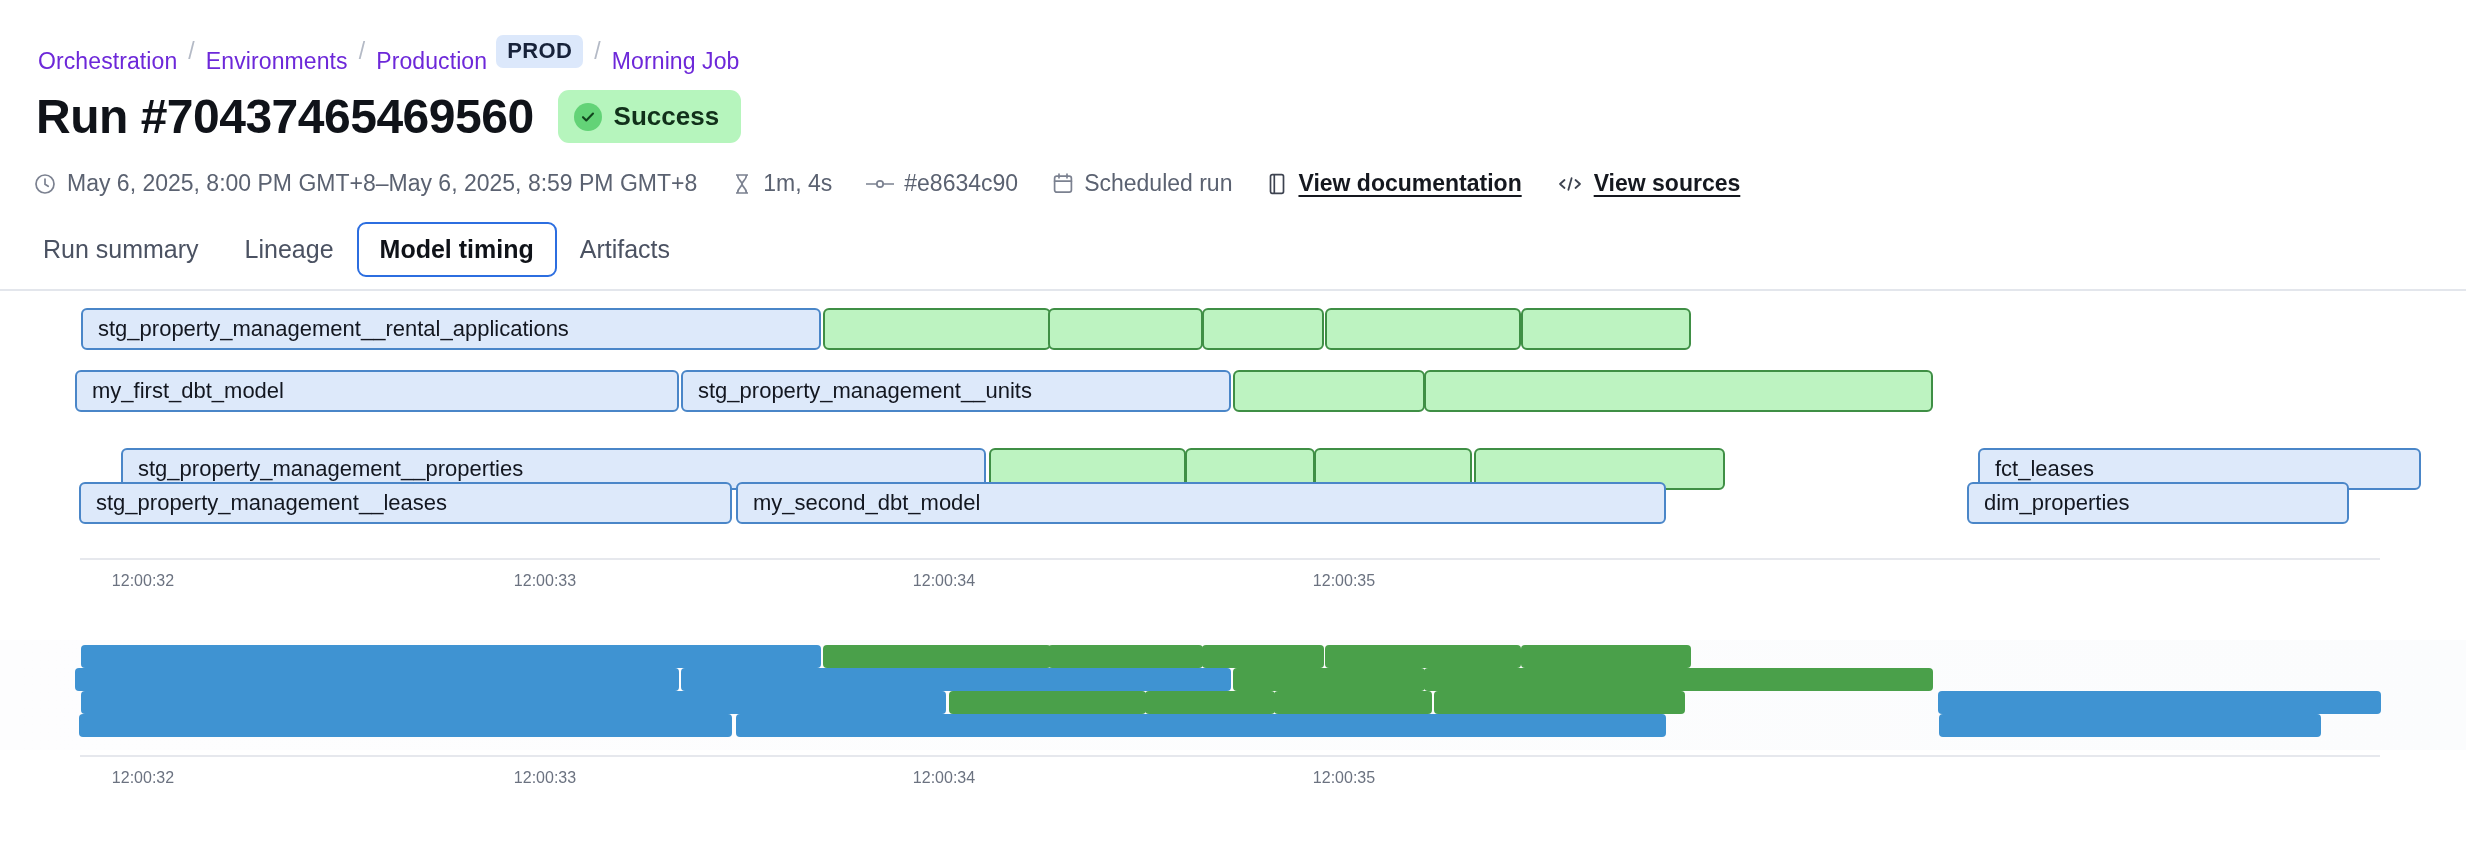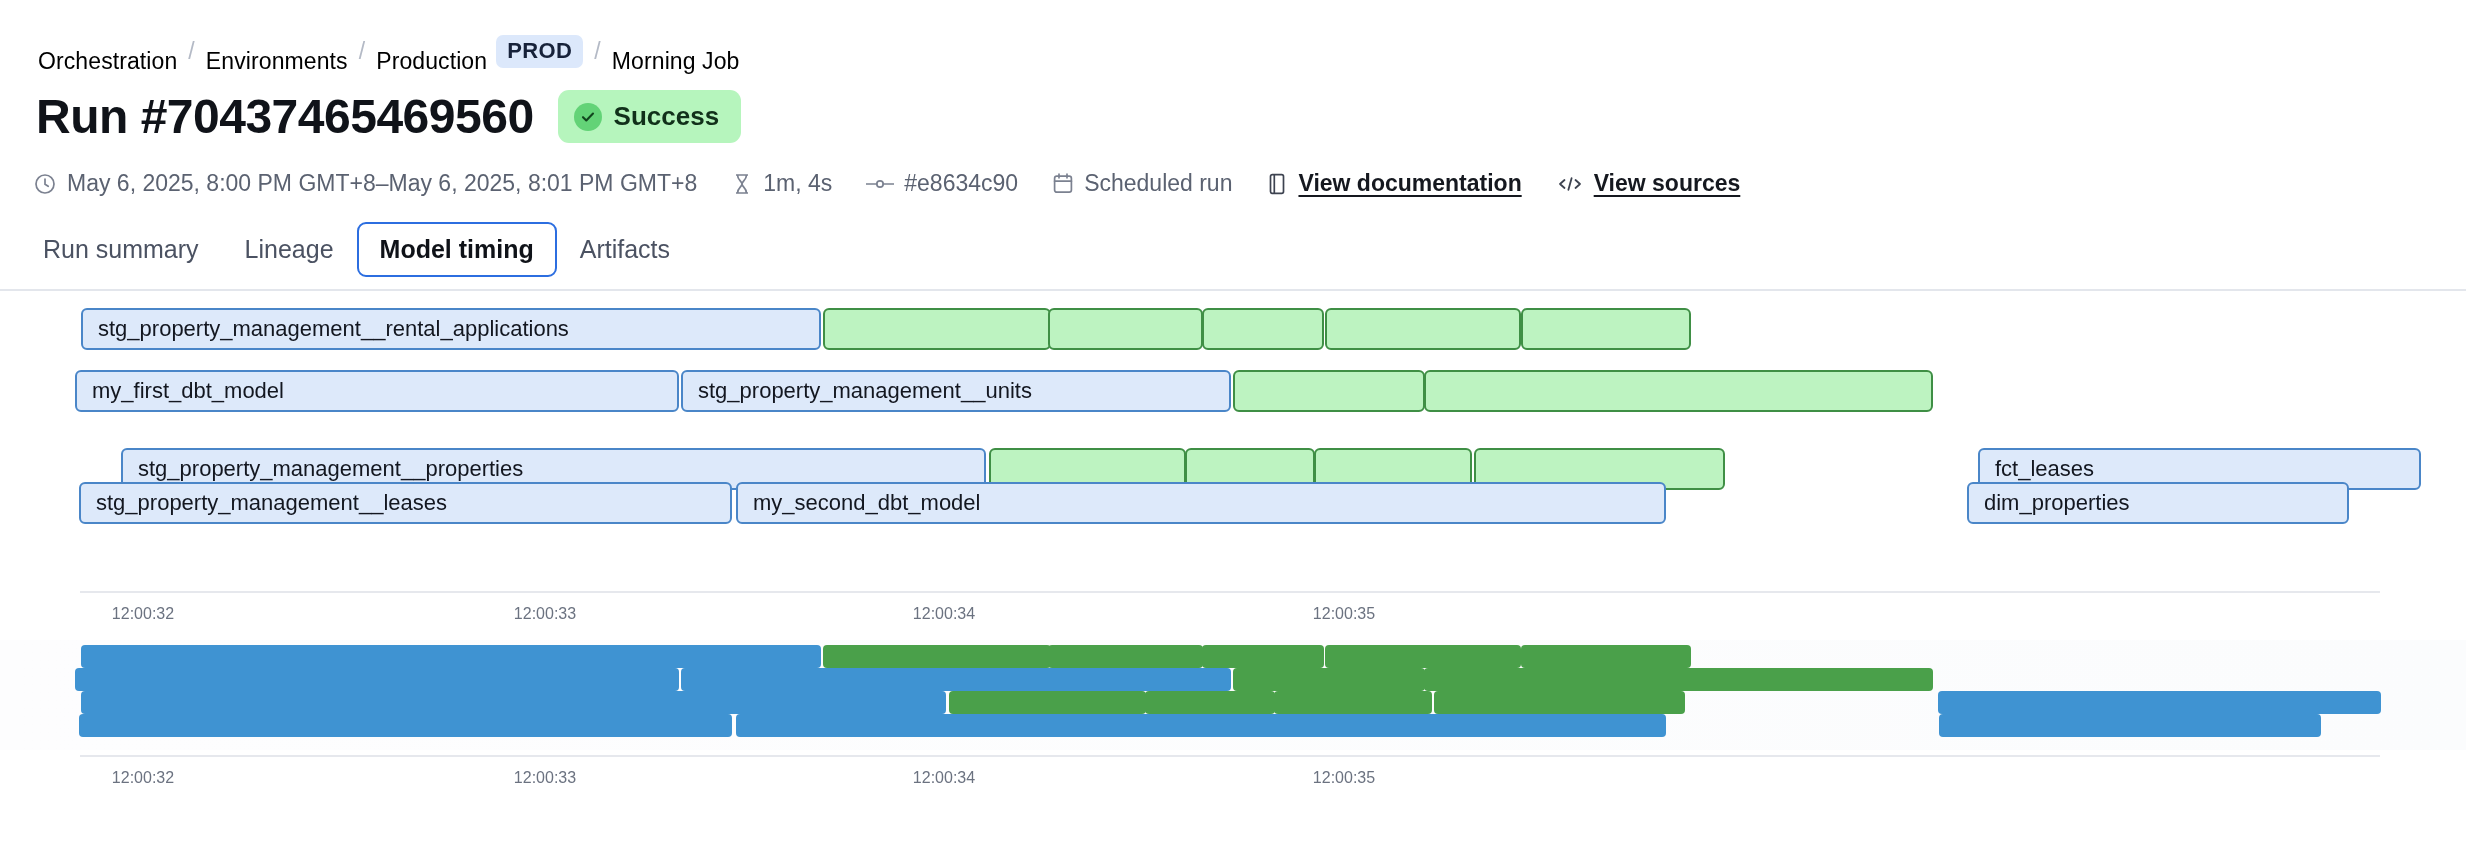--- a/index.html
+++ b/index.html
@@ -13,21 +13,21 @@
   }
 
   .page { position: relative; width: 2466px; height: 842px; }
 
   
   .breadcrumb {
     position: absolute; left: 38px; top: 26px;
     display: flex; align-items: center; gap: 0px;
     font-size: 23px; color: #3c4250; letter-spacing: 0.1px;
   }
-  .crumb { padding: 2px 0; color: #000000; white-space: nowrap; margin-top: 20px; }
+  .crumb { padding: 2px 0; color: #6d28d9; white-space: nowrap; margin-top: 20px; }
   .crumb-sep { color: #b4bac6; padding: 0 11px; }
   .crumb-chip {
     background: #dce8fb; color: #17223a;
     border-radius: 7px; padding: 3px 11px 4px 11px;
     font-size: 22px; font-weight: 700; margin-left: 9px;
     letter-spacing: 0.4px;
   }
 
   
   .title-row {
@@ -87,21 +87,21 @@
     border: 2px solid #2c6ee0;
     background: #ffffff;
   }
   .tabs-underline {
     position: absolute; left: 0; top: 289px; width: 2466px; height: 2px;
     background: #e3e6ec;
   }
 
   
   .gantt { position: absolute; left: 0; top: 308px; width: 2466px; }
-  .gantt-rows { position: relative; height: 283px; }
+  .gantt-rows { position: relative; height: 250px; }
   .grow { position: absolute; left: 0; height: 42px; width: 2466px; }
   .bar {
     position: absolute; top: 0; height: 42px;
     border-radius: 6px; display: flex; align-items: center;
     overflow: hidden;
   }
   .bar.blue {
     background: #dde9fa; border: 2px solid #4a86c8;
   }
   .bar.green {
@@ -163,21 +163,21 @@
   </div>
 
   <div class="meta-row" id="meta-row">
       <span class="meta-item">
         <span>
           <svg width="24" height="24" viewBox="0 0 24 24" fill="none" stroke="#7b8190" stroke-width="1.7">
             <circle cx="12" cy="12" r="9"></circle>
             <path d="M12 7v5.3l3.2 2" stroke-linecap="round"></path>
           </svg>
         </span>
-        <span>May 6, 2025, 8:00 PM GMT+8–May 6, 2025, 8:01 PM GMT+8</span>
+        <span>May 6, 2025, 8:00 PM GMT+8–May 6, 2025, 8:59 PM GMT+8</span>
       </span>
       <span class="meta-item">
         <span>
           <svg width="22" height="24" viewBox="0 0 22 24" fill="none" stroke="#7b8190" stroke-width="1.7" stroke-linejoin="round">
             <path d="M5 3h12M5 21h12M6.5 3c0 5 4.5 6.2 4.5 9s-4.5 4-4.5 9M15.5 3c0 5-4.5 6.2-4.5 9s4.5 4 4.5 9"></path>
           </svg>
         </span>
         <span>1m, 4s</span>
       </span>
       <span class="meta-item">

